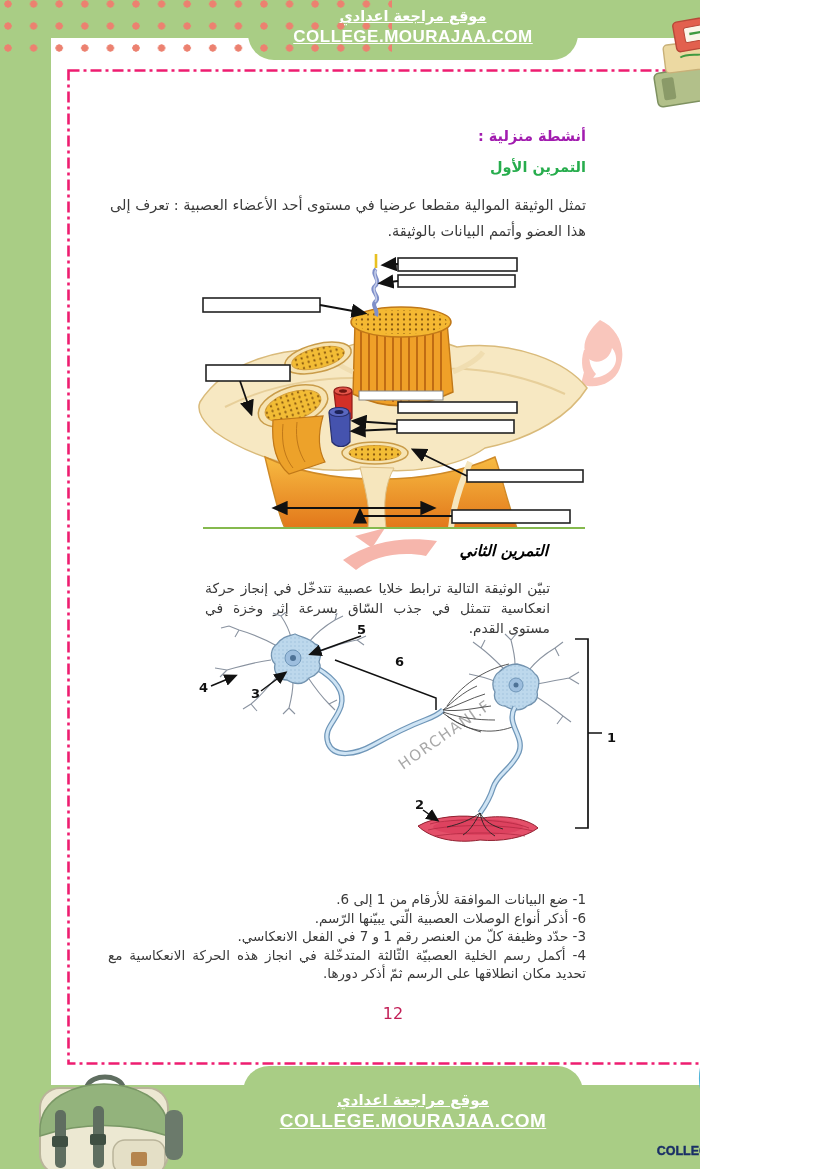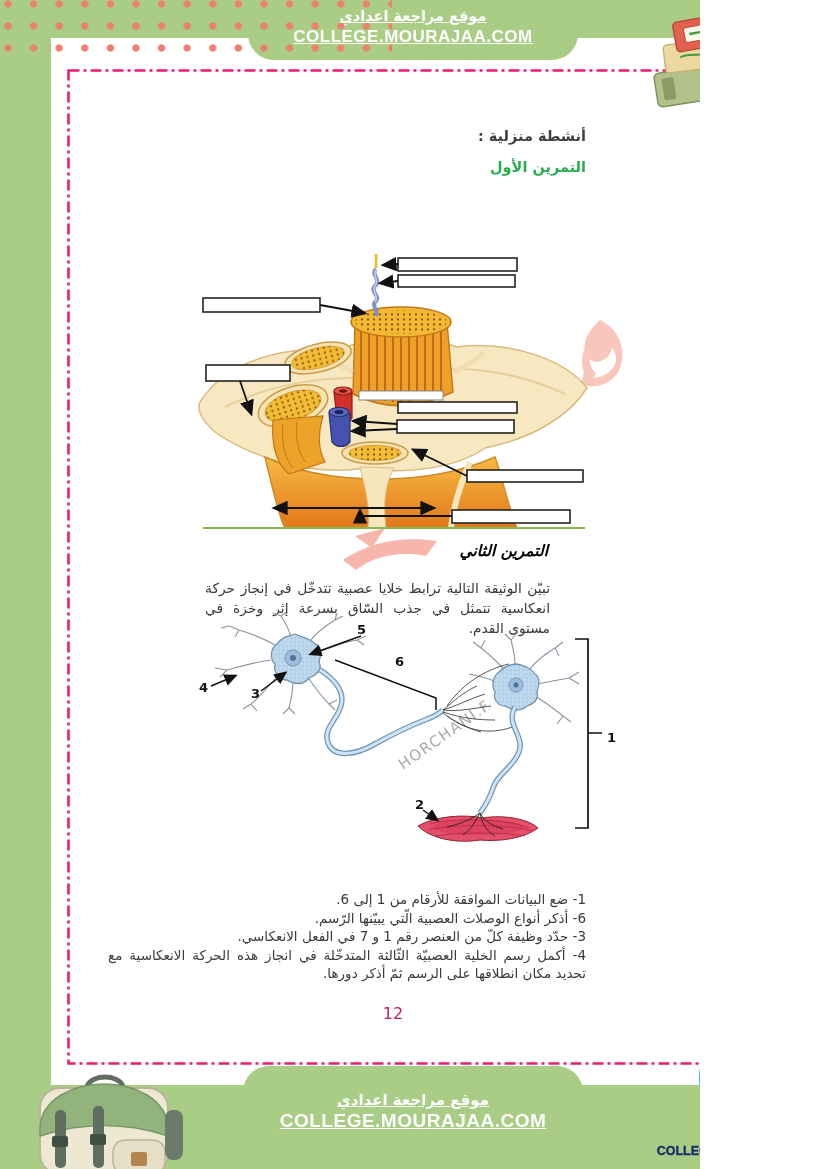--- a/index.html
+++ b/index.html
@@ -18,21 +18,21 @@
         background-image:radial-gradient(circle,#ec8170 3.4px,rgba(0,0,0,0) 3.9px);
         background-size:25.6px 22px;background-position:-4.8px -7px;}
   
   .sitehead{color:#fff;text-align:center;font-family:"DejaVu Sans",sans-serif;}
   .sitehead .t1{font-size:14.5px;font-weight:bold;text-decoration:underline;line-height:20px;}
   .sitehead .t2{font-size:17px;font-weight:bold;text-decoration:underline;letter-spacing:.5px;line-height:22px;font-family:"Liberation Sans",sans-serif;}
   .sitefoot .t1{font-size:15px;}
   .sitefoot .t2{font-size:19px;}
   
   .rtl{direction:rtl;unicode-bidi:embed;}
-  .h-red{color:#404040;font-weight:bold;font-size:14.5px;}
+  .h-red{color:#a21caf;font-weight:bold;font-size:14.5px;}
   .h-green{color:#27ad4d;font-weight:bold;font-size:14.5px;margin-left:31px;}
   .h-green-it{color:#000000;font-weight:bold;font-style:italic;font-size:15.5px;}
   .body-txt{color:#3a3a3a;font-size:14.5px;line-height:26px;text-align:justify;}
   .body-txt2{color:#3a3a3a;font-size:13.8px;line-height:20px;text-align:justify;}
   .q{color:#3a3a3a;font-size:13.5px;line-height:18.5px;text-align:right;}
   .q-last{text-align:justify;}
   .pagenum{color:#c21e56;font-size:16px;font-weight:500;text-align:center;font-family:"DejaVu Sans",sans-serif;}
   .logo-txt{color:#1a2f66;font-weight:bold;font-size:12.5px;letter-spacing:0;text-align:center;
             font-family:"Liberation Sans",sans-serif;-webkit-text-stroke:.4px #1a2f66;}
   svg text.num{font-family:"DejaVu Sans",sans-serif;font-weight:bold;font-size:13px;fill:#111;}
@@ -91,20 +91,21 @@
 
   <svg class="abs" style="left:300px;top:290px;opacity:.95;" width="340" height="310">
     <path d="M300,30 C286,42 280,58 288,68 C296,76 310,70 312,58 C320,68 316,80 302,86 C294,89 288,88 284,82 L281,94 C295,100 314,94 320,78 C327,58 318,38 300,30 Z" fill="#f9c3b9"></path>
     <path d="M284,60 C280,72 282,84 290,92 L296,84 C290,78 288,68 290,60 Z" fill="#f9c3b9"></path>
     <path d="M55,246 L85,238 L72,258 Z" fill="#f6b3a8"></path>
     <path d="M43,270 C70,252 102,246 137,251 L126,266 C100,261 74,266 56,280 Z" fill="#f6b3a8"></path>
   </svg>
 
   <div class="abs rtl h-red" style="right:114px;top:128px;">أنشطة منزلية :</div>
   <div class="abs rtl h-green" style="right:114px;top:159px;">التمرين الأول</div>
+  <div class="abs rtl body-txt" style="right:114px;left:110px;top:192px;">تمثل الوثيقة الموالية مقطعا عرضيا في مستوى أحد الأعضاء العصبية : تعرف إلى هذا العضو وأتمم البيانات بالوثيقة.</div>
 
   <svg class="abs" style="left:185px;top:252px;" width="420" height="292" viewBox="0 0 420 292">
     <defs>
       <linearGradient id="trunkG" x1="0" y1="0" x2="0" y2="1">
         <stop offset="0" stop-color="#f7bb42"></stop>
           <stop offset="1" stop-color="#e2771a"></stop>
       </linearGradient>
       <pattern id="dotp" patternUnits="userSpaceOnUse" width="6" height="5">
         <circle cx="3" cy="2.5" r="1.15" fill="#8a5a10"></circle>
       </pattern>

